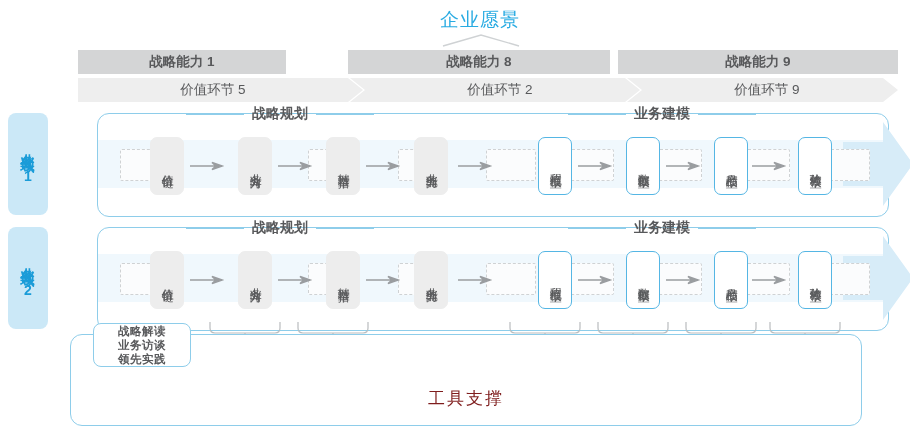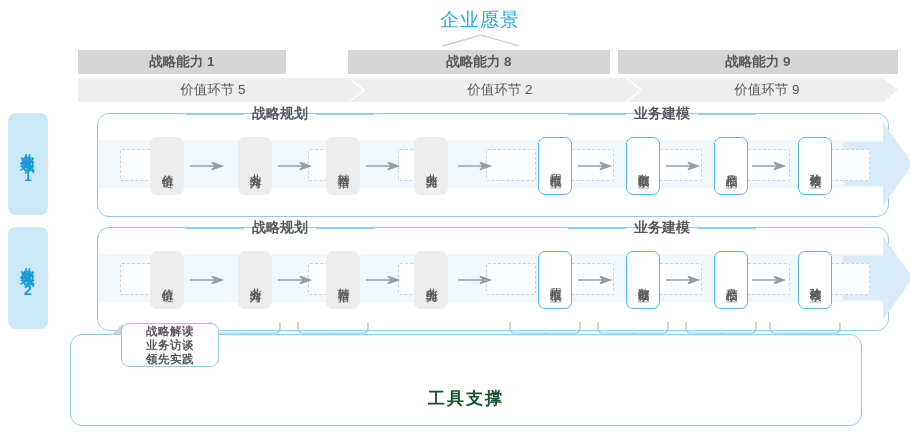--- a/index.html
+++ b/index.html
@@ -120,28 +120,28 @@
   
   .ar{position:absolute;top:47px;width:36px;height:10px;}
 
   
   .toolframe{
     position:absolute;left:70px;top:334px;width:790px;height:90px;
     border:1.4px solid #8ecdea;border-radius:12px;background:#fff;
   }
   .toolTitle{
     position:absolute;left:0;top:52px;width:790px;text-align:center;
-    font-size:17px;font-weight:bold;color:#14532d;letter-spacing:2px;
+    font-size:17px;font-weight:normal;color:#7f1d1d;letter-spacing:2px;
   }
   .tipbox{
     position:absolute;left:22px;top:-12px;width:96px;height:42px;
     border:1.3px solid #8ecdea;border-radius:8px;background:#fff;
     display:flex;align-items:center;justify-content:center;
     font-size:11.5px;line-height:14px;color:#58595b;text-align:center;
-    font-weight:bold;letter-spacing:.5px;margin-left:28px;
+    font-weight:bold;letter-spacing:.5px;
   }
   .upar{position:absolute;left:112px;top:324px;width:20px;height:16px;}
   .brklbl{
     position:absolute;text-align:center;font-size:11.5px;line-height:14px;
     color:#58595b;white-space:nowrap;
   }
 </style>
 </head>
 <body>
 

